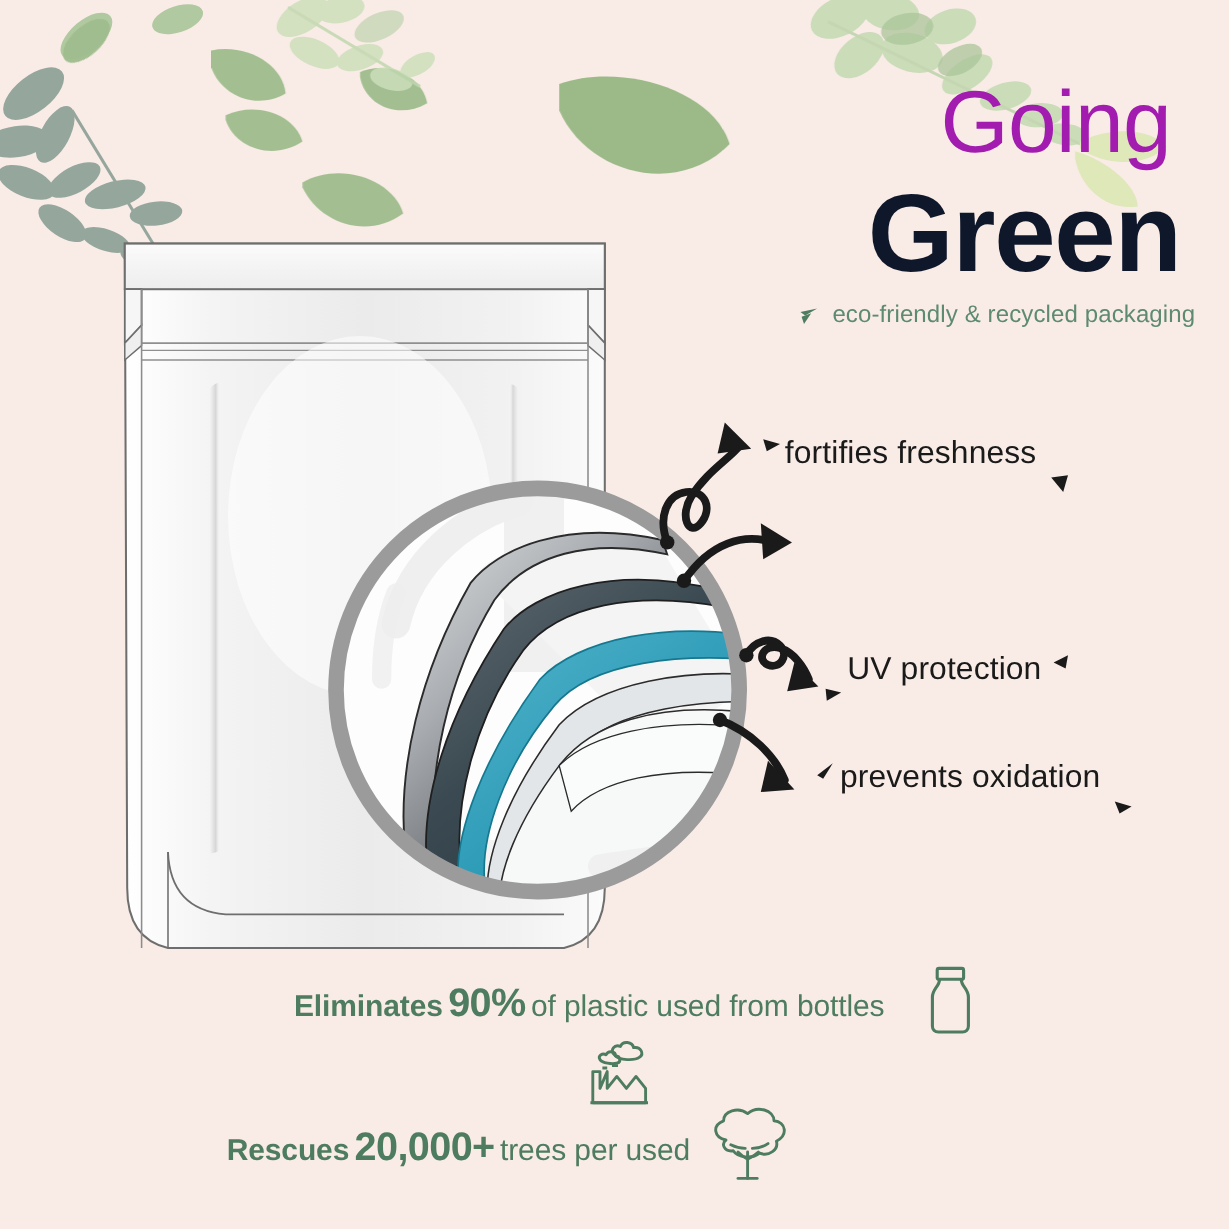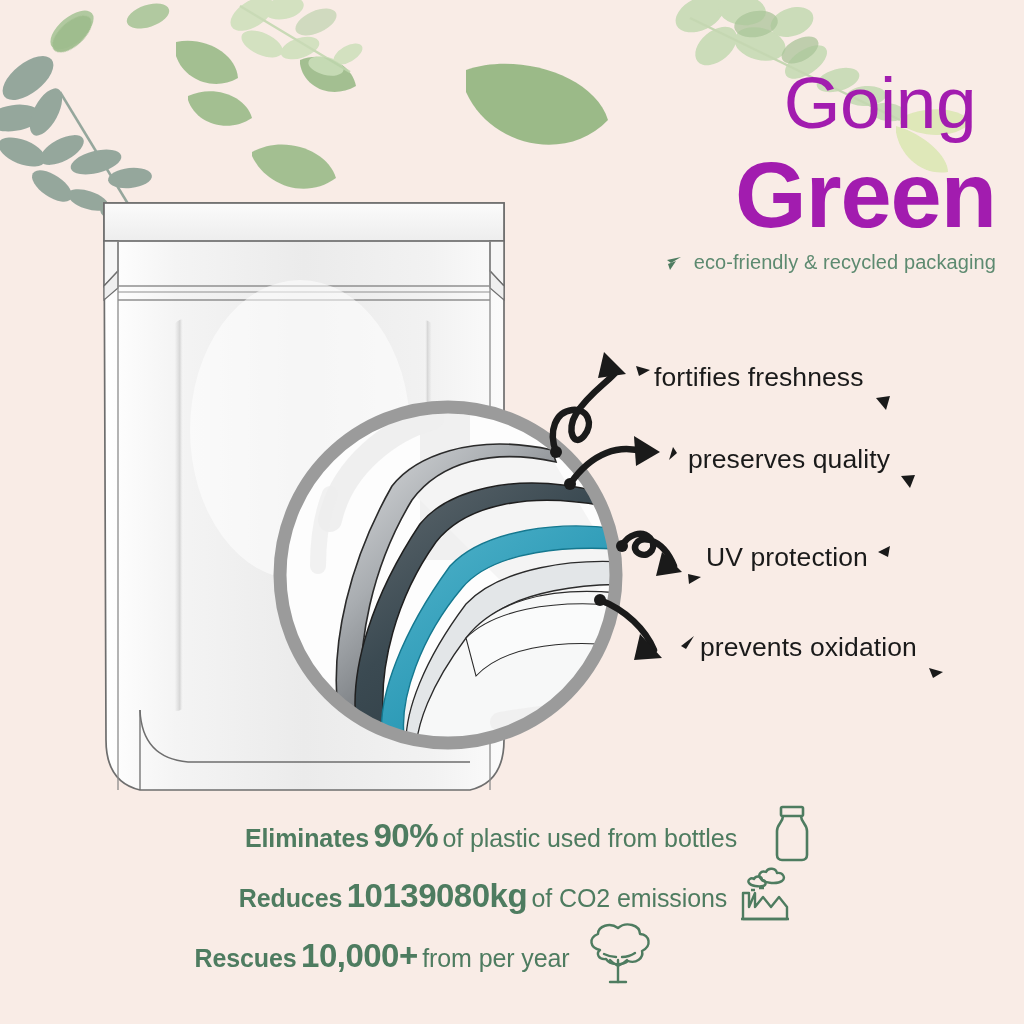--- a/index.html
+++ b/index.html
@@ -39,23 +39,23 @@
     font-weight: 400;
     color: #a21caf;
     letter-spacing: -0.5px;
     margin: 12px;
     padding-right: 12px;
   }
   #title-green {
     font-size: 92px;
     line-height: 0.96;
     font-weight: 700;
-    color: #a21caf;
+    color: #0f172a;
     letter-spacing: -1px;
-    margin: 0;
+    margin: 12px;
     padding-right: 4px;
   }
   #subtitle-row {
     display: flex;
     align-items: center;
     justify-content: flex-end;
     gap: 8px;
     margin-top: 12px;
     padding-right: 4px;
   }
@@ -364,29 +364,20 @@
   <div class="feature" id="feature-0">
     <svg width="26" height="26" viewBox="0 0 26 26" style="margin-right:-2px;margin-bottom:34px;">
       <path d="M6 4 L20 8 L9 14 Z" fill="#1a1a1a"></path>
     </svg>
     <span class="feature-text">fortifies freshness</span>
     <svg width="26" height="26" viewBox="0 0 26 26" style="margin-left:6px;margin-top:30px;">
       <path d="M6 6 L20 4 L16 18 Z" fill="#1a1a1a"></path>
     </svg>
   </div>
 
-  <div class="feature" id="feature-1">
-    <svg width="22" height="22" viewBox="0 0 22 22" style="margin-right:2px;margin-bottom:30px;">
-      <path d="M5 16 L9 3 L13 9 Z" fill="#1a1a1a"></path>
-    </svg>
-    <span class="feature-text">preserves quality</span>
-    <svg width="24" height="24" viewBox="0 0 24 24" style="margin-left:6px;margin-top:26px;">
-      <path d="M5 6 L19 5 L14 18 Z" fill="#1a1a1a"></path>
-    </svg>
-  </div>
 
   <div class="feature" id="feature-3">
     <svg width="24" height="24" viewBox="0 0 24 24" style="margin-right:0px;margin-bottom:26px;">
       <path d="M5 14 L18 4 L10 17 Z" fill="#1a1a1a"></path>
     </svg>
     <span class="feature-text">prevents oxidation</span>
     <svg width="26" height="26" viewBox="0 0 26 26" style="margin-left:6px;margin-top:30px;">
       <path d="M6 6 L20 10 L10 16 Z" fill="#1a1a1a"></path>
     </svg>
   </div>
@@ -411,41 +402,36 @@
       </span>
       <span class="stat-icon">
         <svg width="46" height="62" viewBox="0 0 46 62" fill="none" stroke="#4e7c60" stroke-width="2.6">
           <rect x="12" y="4" width="22" height="9" rx="1.5"></rect>
           <path d="M14 13 C14 19 8 21 8 28 L8 52 C8 55 10 57 13 57 L33 57 C36 57 38 55 38 52 L38 28 C38 21 32 19 32 13"></path>
         </svg>
       </span>
     </div>
 
     <div class="stat-row" id="stat-row-1">
-      <span class="stat-line">
-        <span class="stat-lead">Reduces</span>
-        <span class="stat-value">10139080kg</span>
-        <span class="stat-tail">of CO2 emissions</span>
-      </span>
       <span class="stat-icon">
         <svg width="58" height="62" viewBox="0 0 58 62" fill="none" stroke="#4e7c60" stroke-width="2.4" stroke-linejoin="round">
           <path d="M6 56 L6 30 L12 30 L12 44 L18 30 L18 44 L26 34 L34 44 L42 34 L50 44 L50 56 Z"></path>
           <path d="M4 56 L52 56"></path>
           <path d="M24 16 C20 12 24 7 29 9 C31 4 39 5 40 10 C46 9 49 15 45 18 C41 21 28 21 24 16 Z"></path>
           <path d="M12 20 C10 17 14 14 17 16 C19 12 25 13 25 17 C29 17 30 22 26 23 C22 24 14 23 12 20 Z"></path>
           <path d="M14 27 L18 27 M22 25 L27 25"></path>
         </svg>
       </span>
     </div>
 
     <div class="stat-row" id="stat-row-2">
       <span class="stat-line">
         <span class="stat-lead">Rescues</span>
-        <span class="stat-value">10,000+</span>
-        <span class="stat-tail">from per year</span>
+        <span class="stat-value">20,000+</span>
+        <span class="stat-tail">trees per used</span>
       </span>
       <span class="stat-icon">
         <svg width="78" height="68" viewBox="0 0 78 68" fill="none" stroke="#4e7c60" stroke-width="2.4" stroke-linejoin="round" stroke-linecap="round">
           <path d="M20 30 C10 28 8 18 18 14 C18 6 30 2 38 8 C46 1 60 5 60 14 C70 15 72 26 62 31
                    C64 38 56 44 48 41 C42 46 30 45 26 39 C18 40 16 33 20 30 Z"></path>
           <path d="M38 40 L38 62"></path>
           <path d="M30 62 L46 62"></path>
           <path d="M38 46 C34 44 32 42 30 40 M38 46 C42 44 45 42 47 40"></path>
           <path d="M24 34 C28 36 32 37 36 37 M42 37 C47 37 52 35 55 33"></path>
         </svg>

